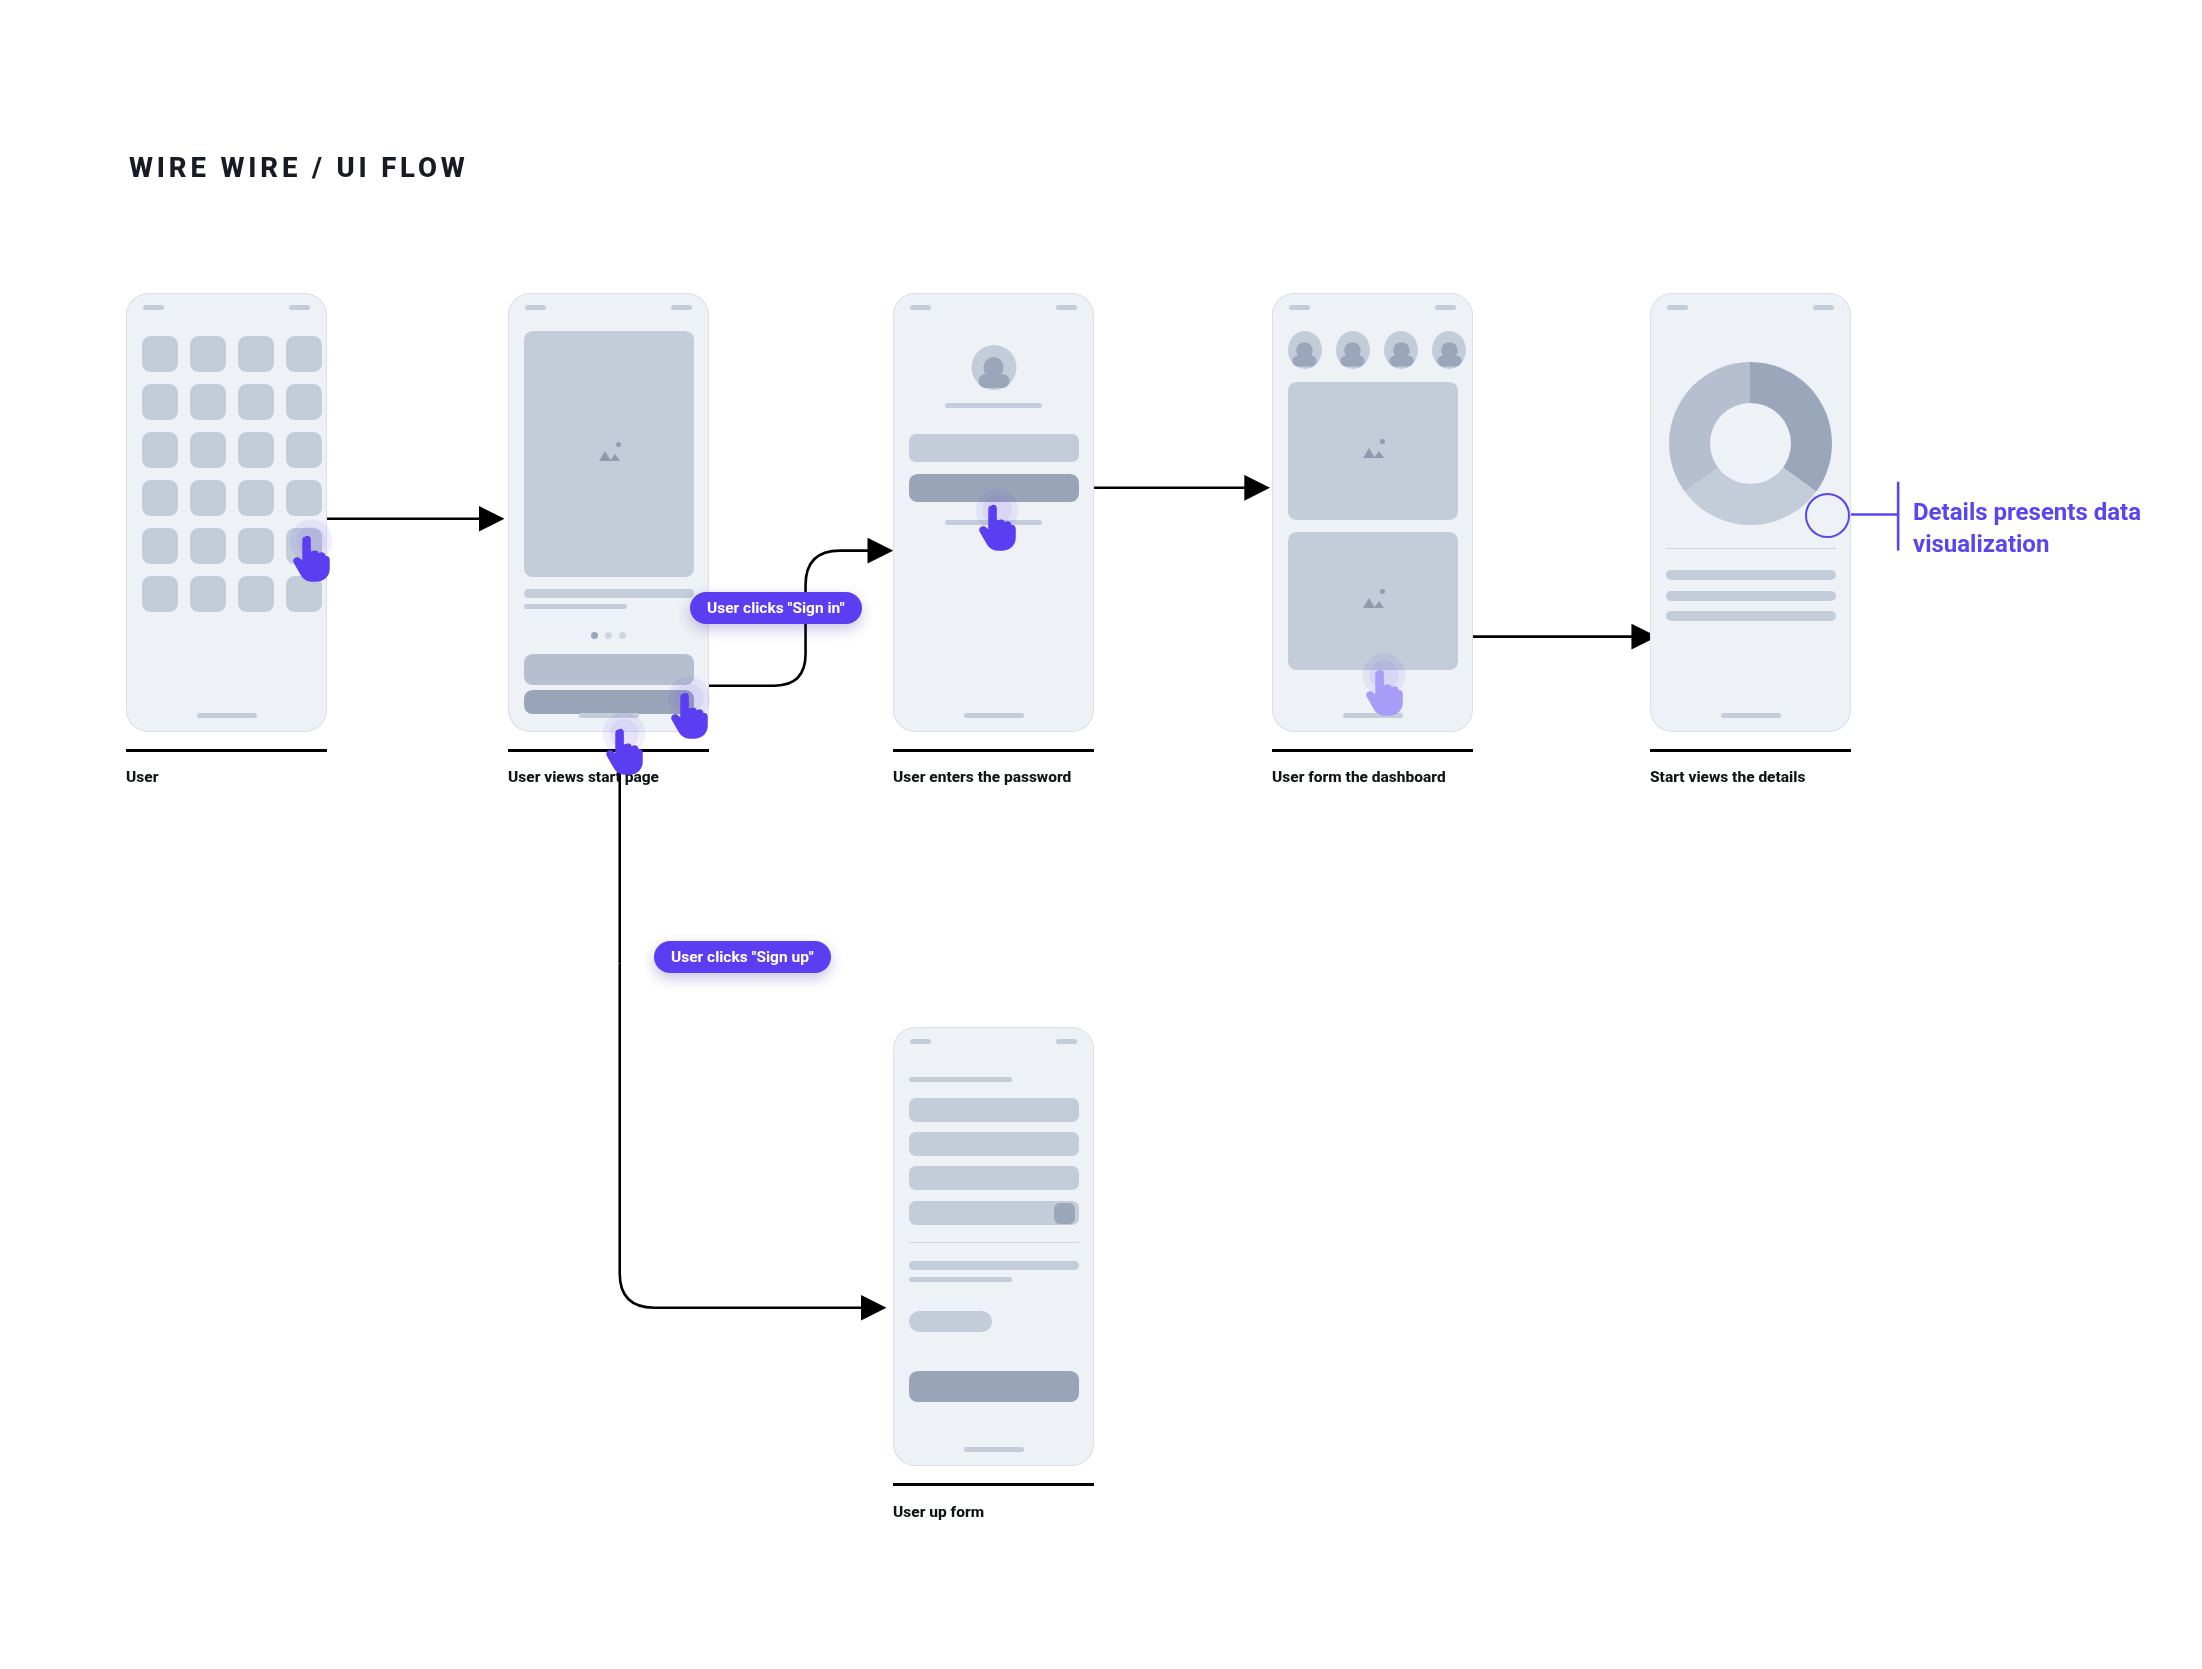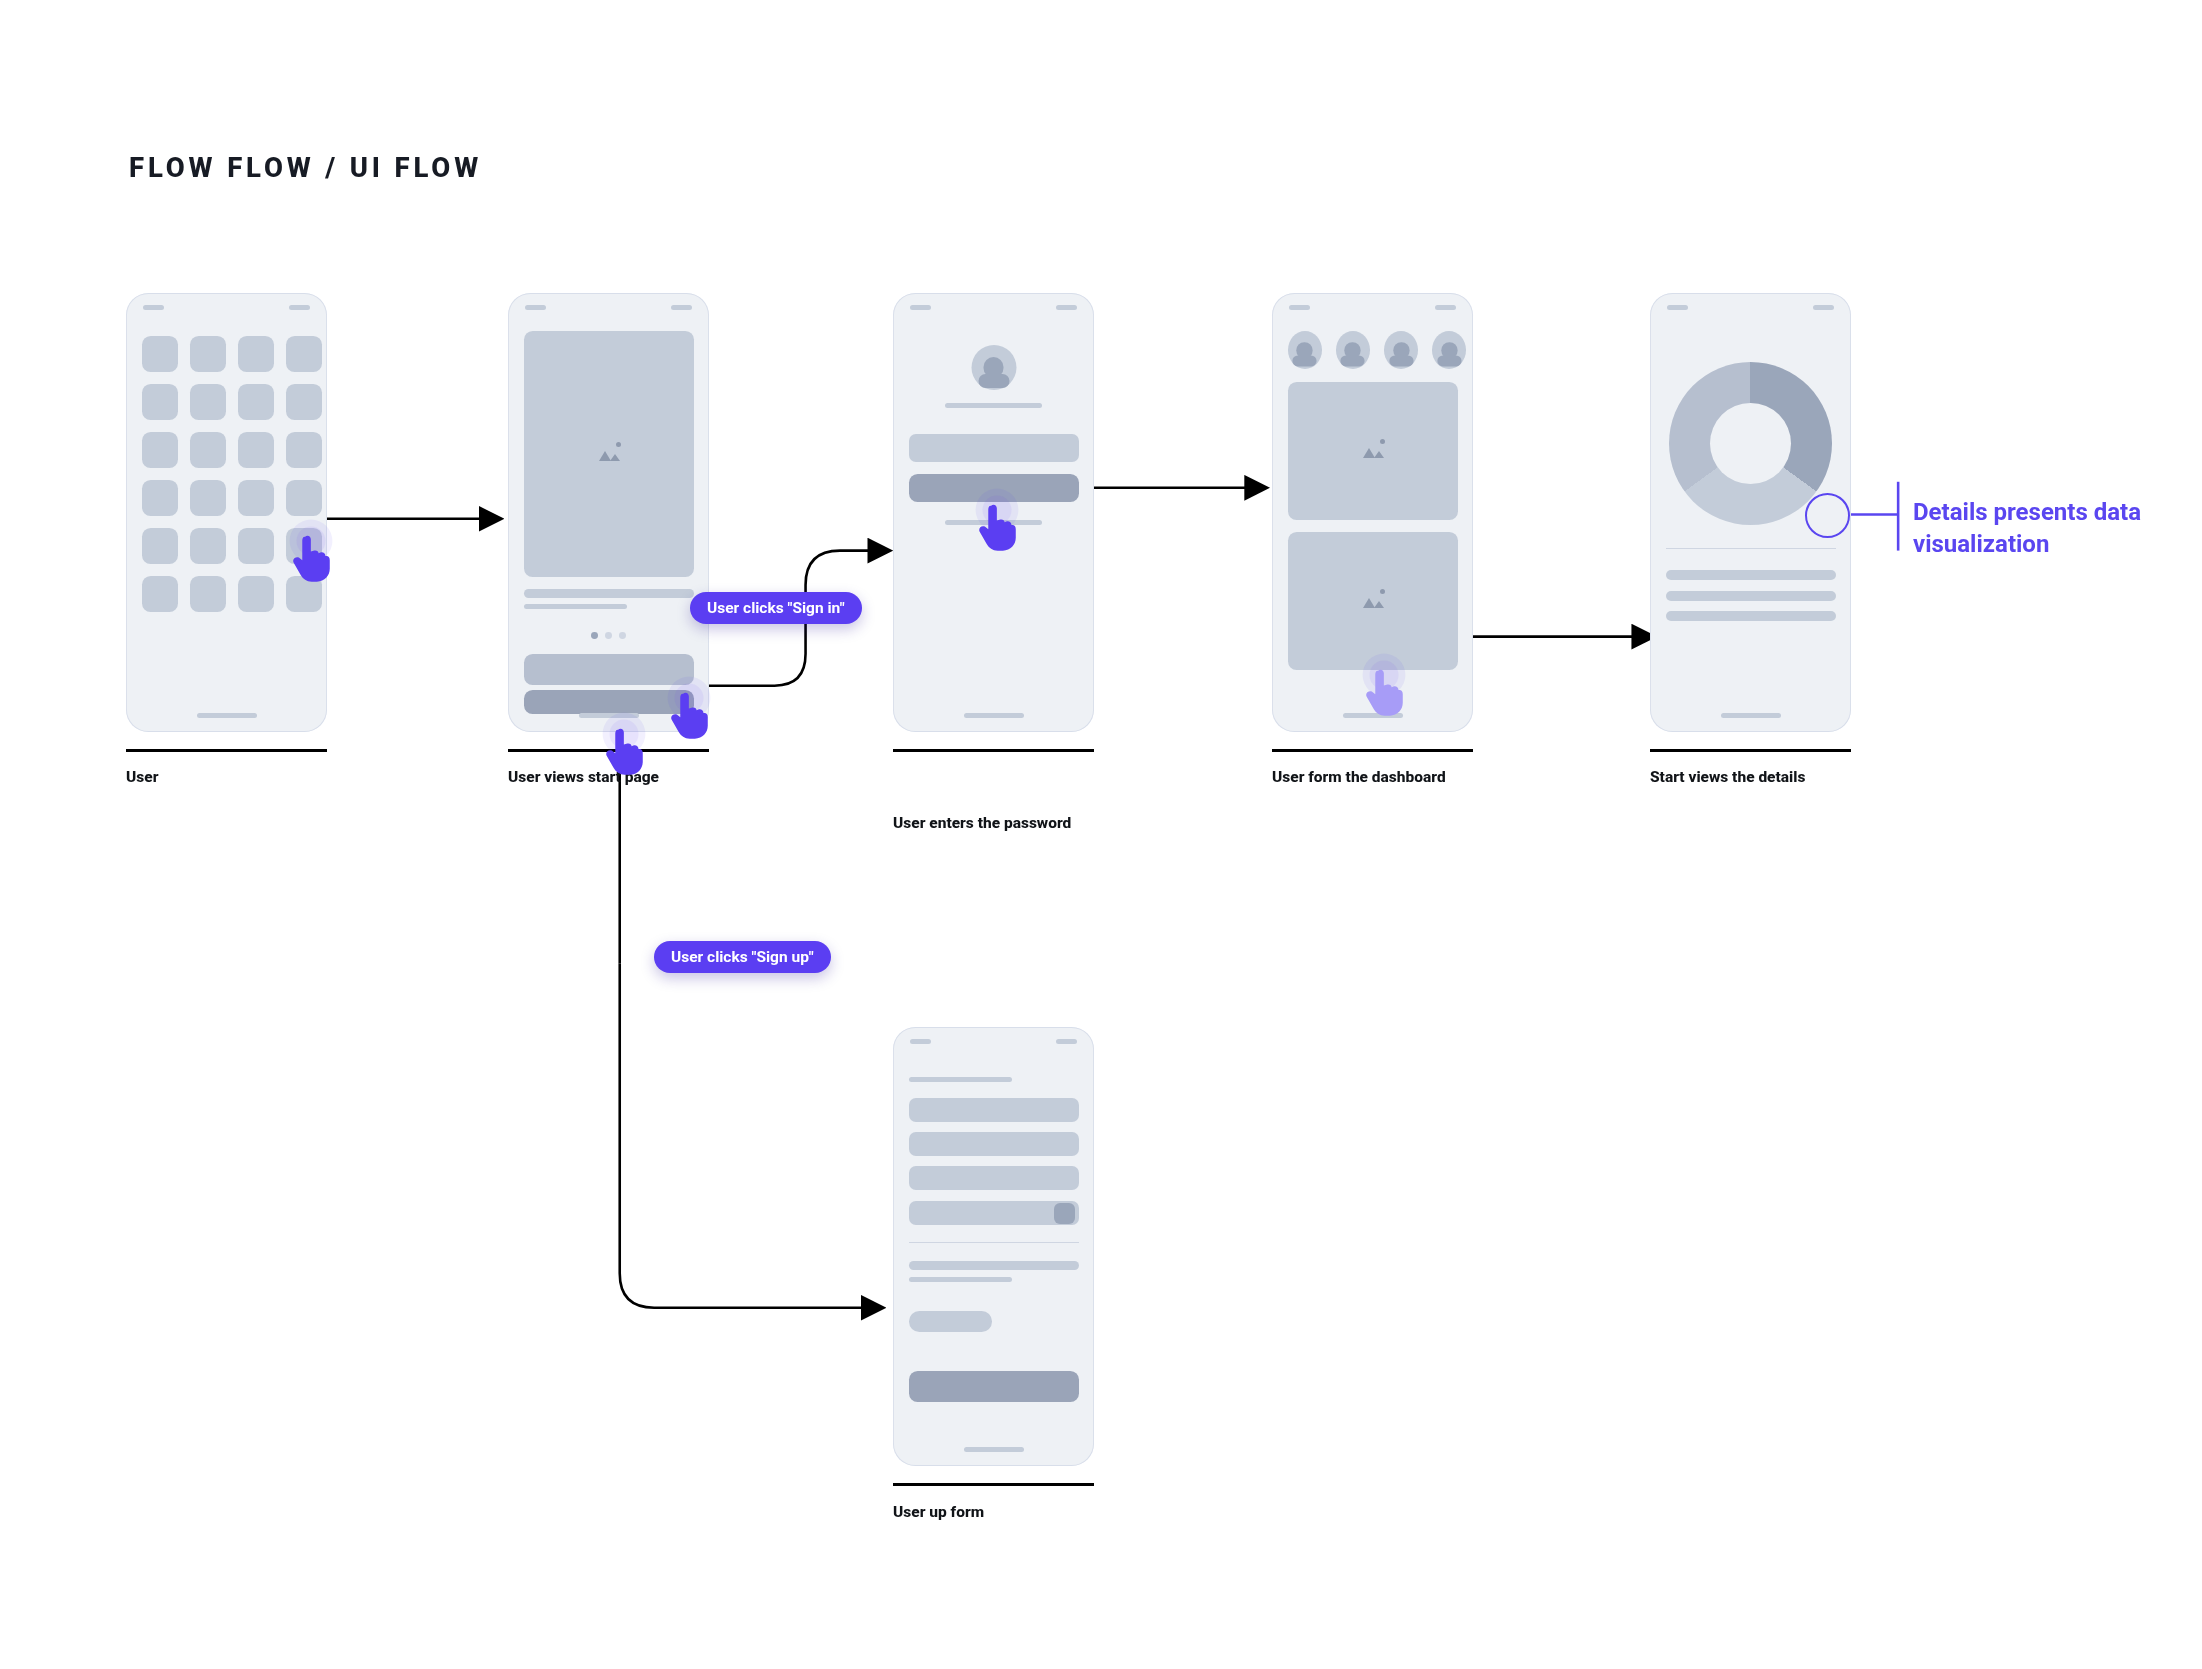--- a/index.html
+++ b/index.html
@@ -91,21 +91,21 @@
   }
 
   
   .arrow-head{fill:#000;}
 </style>
 </head>
 <body>
 
 <div class="canvas">
 
-  <div class="title">FLOW FLOW / UI FLOW</div>
+  <div class="title">WIRE WIRE / UI FLOW</div>
 
   <svg class="arrows" viewBox="0 0 2560 1940" width="2203" height="1669">
     <defs>
       <marker id="arrow" viewBox="0 0 10 10" refX="8" refY="5" markerWidth="10" markerHeight="10" orient="auto-start-reverse">
         <path d="M0,0 L10,5 L0,10 Z" class="arrow-head"></path>
       </marker>
     </defs>
 
     <circle cx="362" cy="603" r="6" fill="#000"></circle>
     <line x1="362" y1="603" x2="580" y2="603" stroke="#000" stroke-width="3" marker-end="url(#arrow)"></line>
@@ -220,21 +220,21 @@
     <div class="avatar-circle" style="position:absolute;left:50%;top:52px;transform:translateX(-50%)">
       <span class="avatar-g"></span>
     </div>
     <div class="line thin" style="position:absolute;left:52px;right:52px;top:110px"></div>
     <div class="dense-bar" style="position:absolute;left:15.5px;right:15.5px;top:141px"></div>
     <div class="btn-bar primary" style="position:absolute;left:15.5px;right:15.5px;top:181px;height:27.5px"></div>
     <div class="line thin" style="position:absolute;left:52px;right:52px;top:227px"></div>
     <div class="nav-indicator"></div>
   </div>
   <div class="under-rule" style="left:893px;top:749px;width:201px"></div>
-  <div class="caption" style="left:893px;top:813px">User enters the password</div>
+  <div class="caption" style="left:893px;top:767px">User enters the password</div>
 
   <div class="touch" style="left:996px;top:504px">
     <span class="glow"></span>
     <svg width="45" height="55" viewBox="0 0 52 64">
         <path d="M20 10c3-3 7-1 7 3v14l3-1c3-1 6 0 6 3l2-1c3-1 6 1 6 4l1 0c3 0 4 2 4 5v10c0 8-6 15-15 15h-6c-6 0-10-3-13-8l-8-14c-2-4 2-8 6-6l4 3V14c0-3 2-5 3-4z" fill="#5b3ef2"></path>
       </svg>
   </div>
 
   <div class="phone" style="left:1272px;top:293px">
     <div class="statusbar">

